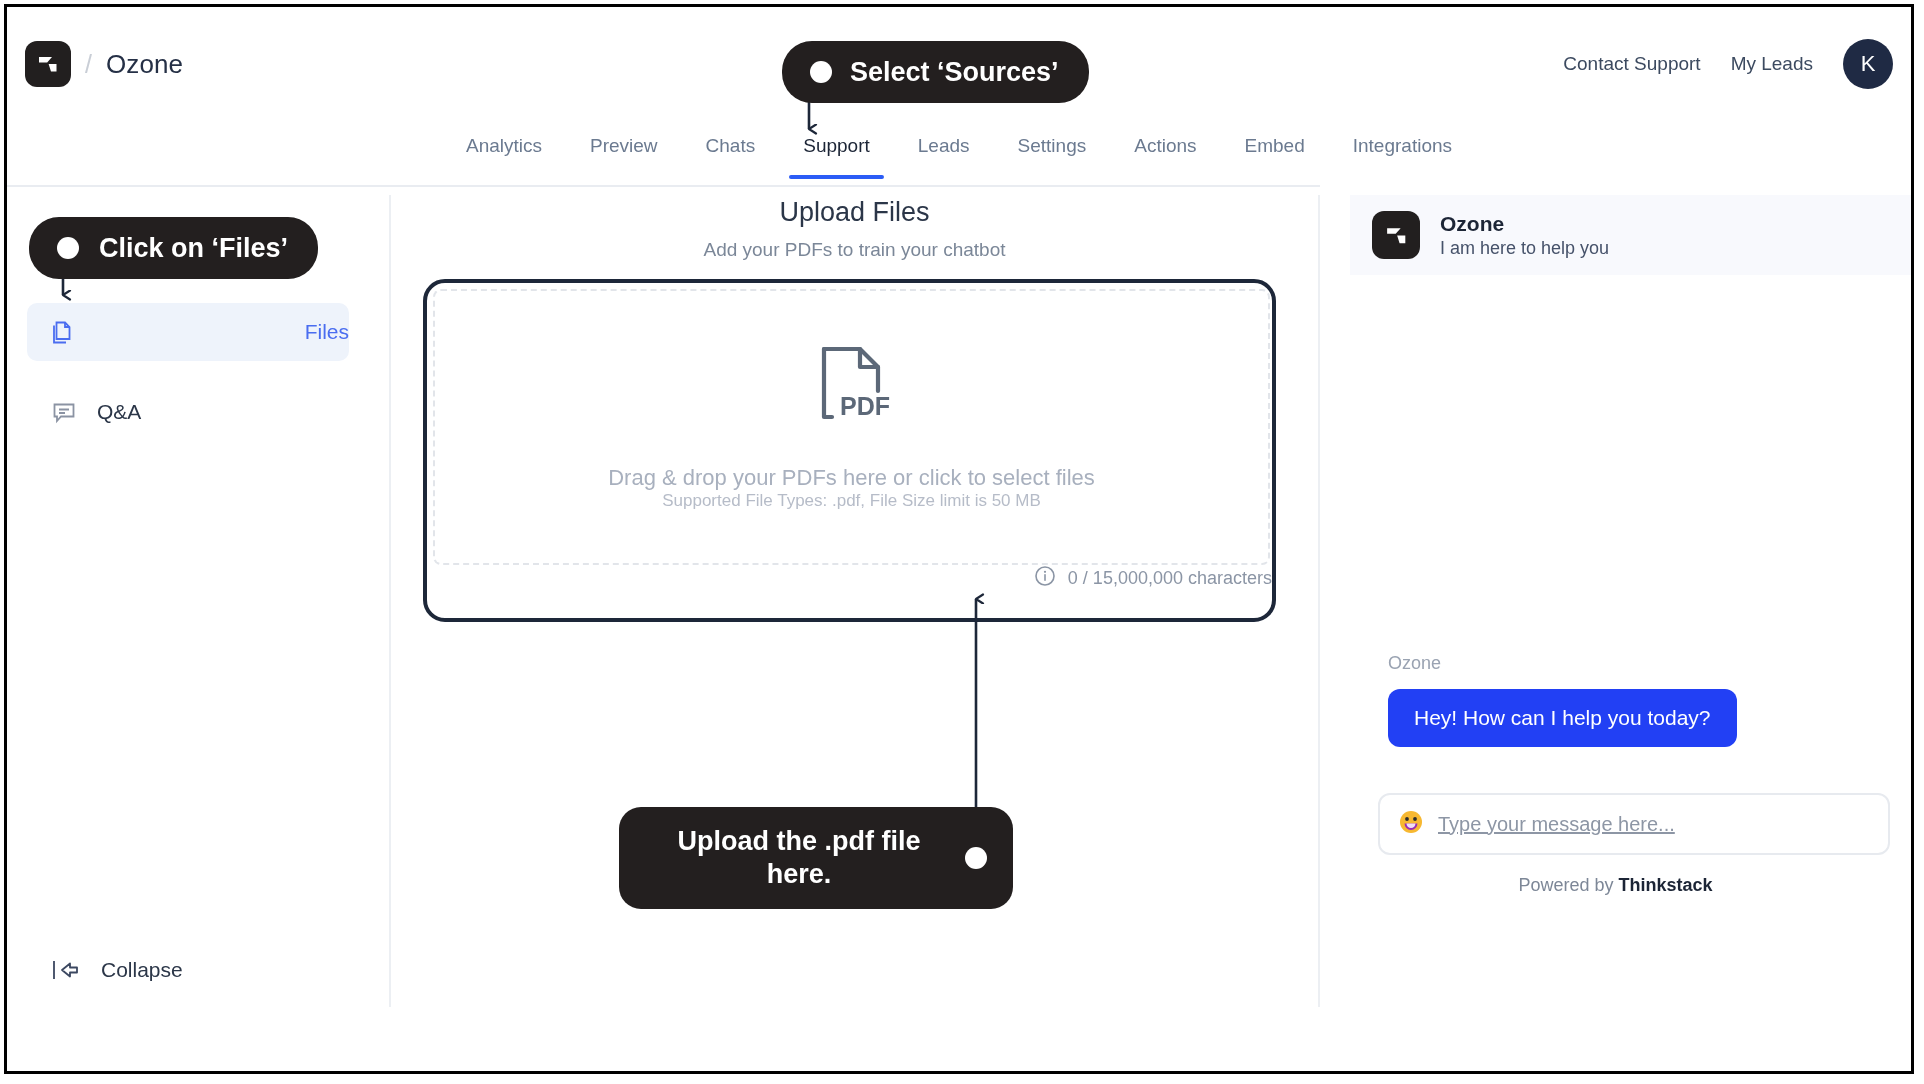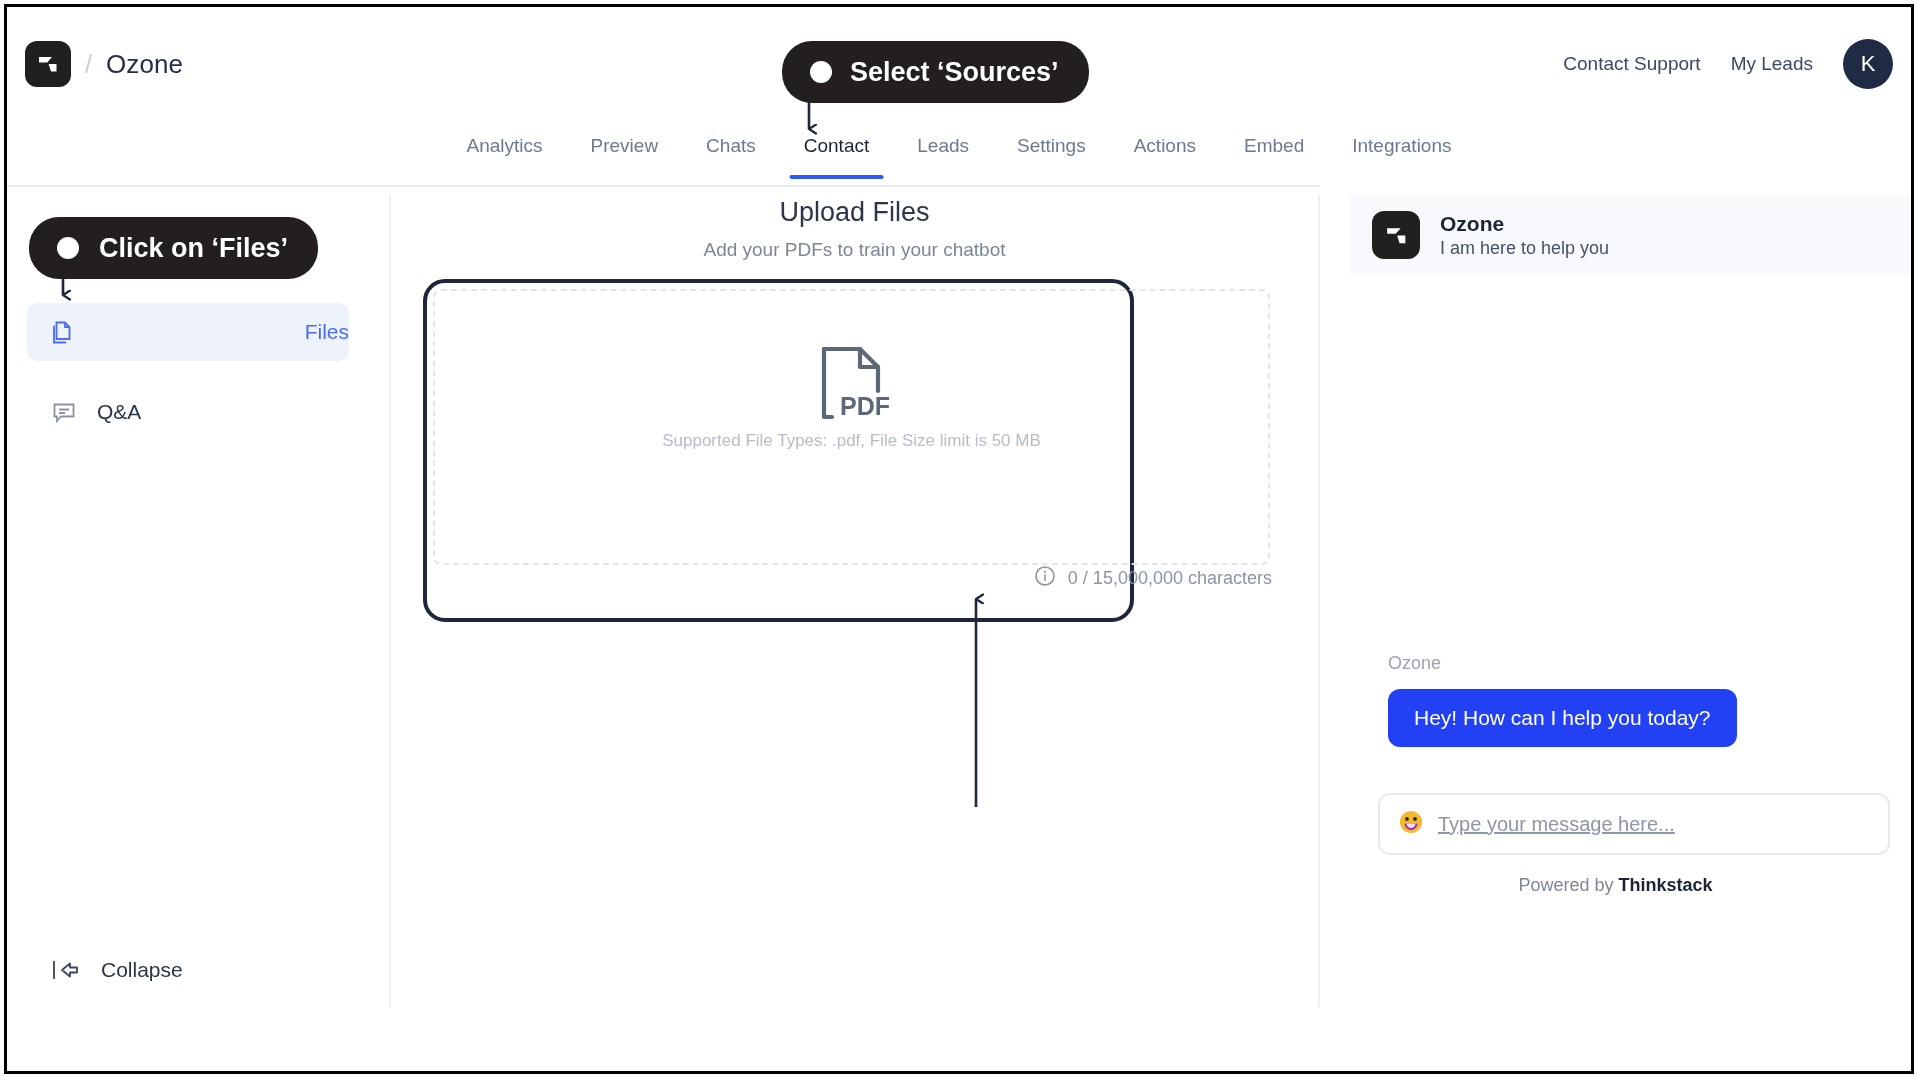--- a/index.html
+++ b/index.html
@@ -225,21 +225,21 @@
     top: 54px;
     width: 929px;
     text-align: center;
     font-size: 19px;
     color: #7b8798;
   }
   .upload-card {
     position: absolute;
     left: 33px;
     top: 94px;
-    width: 711px;
+    width: 853px;
     height: 343px;
     border: 4px solid #1d2739;
     border-radius: 22px;
     box-sizing: border-box;
     background: #ffffff;
     text-decoration: underline;
   }
   .dropzone {
     position: absolute;
     left: 6px;
@@ -460,21 +460,21 @@
           <span class="top-link">My Leads</span>
           <span class="avatar">K</span>
         </div>
       </div>
 
       <div class="tabsbar">
         <div class="tabs">
           <div class="tab">Analytics</div>
           <div class="tab">Preview</div>
           <div class="tab">Chats</div>
-          <div class="tab active">Contact</div>
+          <div class="tab active">Support</div>
           <div class="tab">Leads</div>
           <div class="tab">Settings</div>
           <div class="tab">Actions</div>
           <div class="tab">Embed</div>
           <div class="tab">Integrations</div>
         </div>
       </div>
 
       <div class="body-area">
 
@@ -521,20 +521,21 @@
           <div class="upload-card">
             <div class="dropzone">
               <span class="pdf-icon">
                 <svg width="76" height="88" viewBox="0 0 76 88" fill="none" stroke="#5c6878" stroke-width="4.2" stroke-linejoin="round" stroke-linecap="round">
                   <path d="M10 10 H46 L64 28 V52"></path>
                   <path d="M10 10 V78 H18"></path>
                   <path d="M46 10 V28 H64"></path>
                   <text x="26" y="76" font-family="Liberation Sans, sans-serif" font-size="25" font-weight="bold" fill="#5c6878" stroke="none">PDF</text>
                 </svg>
               </span>
+              <div class="drop-main">Drag &amp; drop your PDFs here or click to select files</div>
               <div class="drop-sub">Supported File Types: .pdf, File Size limit is 50 MB</div>
             </div>
             <div class="char-count">
               <span>
                 <svg width="22" height="22" viewBox="0 0 22 22" fill="none" stroke="#8b95a5" stroke-width="1.6">
                   <circle cx="11" cy="11" r="9"></circle>
                   <path d="M11 9.8 V15.2" stroke-linecap="round"></path>
                   <circle cx="11" cy="6.8" r="1.1" fill="#8b95a5" stroke="none"></circle>
                 </svg>
               </span>
@@ -601,16 +602,20 @@
       <div class="callout" id="callout-sources">
         <span class="dot"></span>
         <span>Select ‘Sources’</span>
       </div>
 
       <div class="callout" id="callout-files">
         <span class="dot"></span>
         <span>Click on ‘Files’</span>
       </div>
 
+      <div class="callout" id="callout-upload">
+        <span>Upload the .pdf file here.</span>
+        <span class="dot"></span>
+      </div>
 
     </div>
   </div>
 </div>
 
 </body></html>

